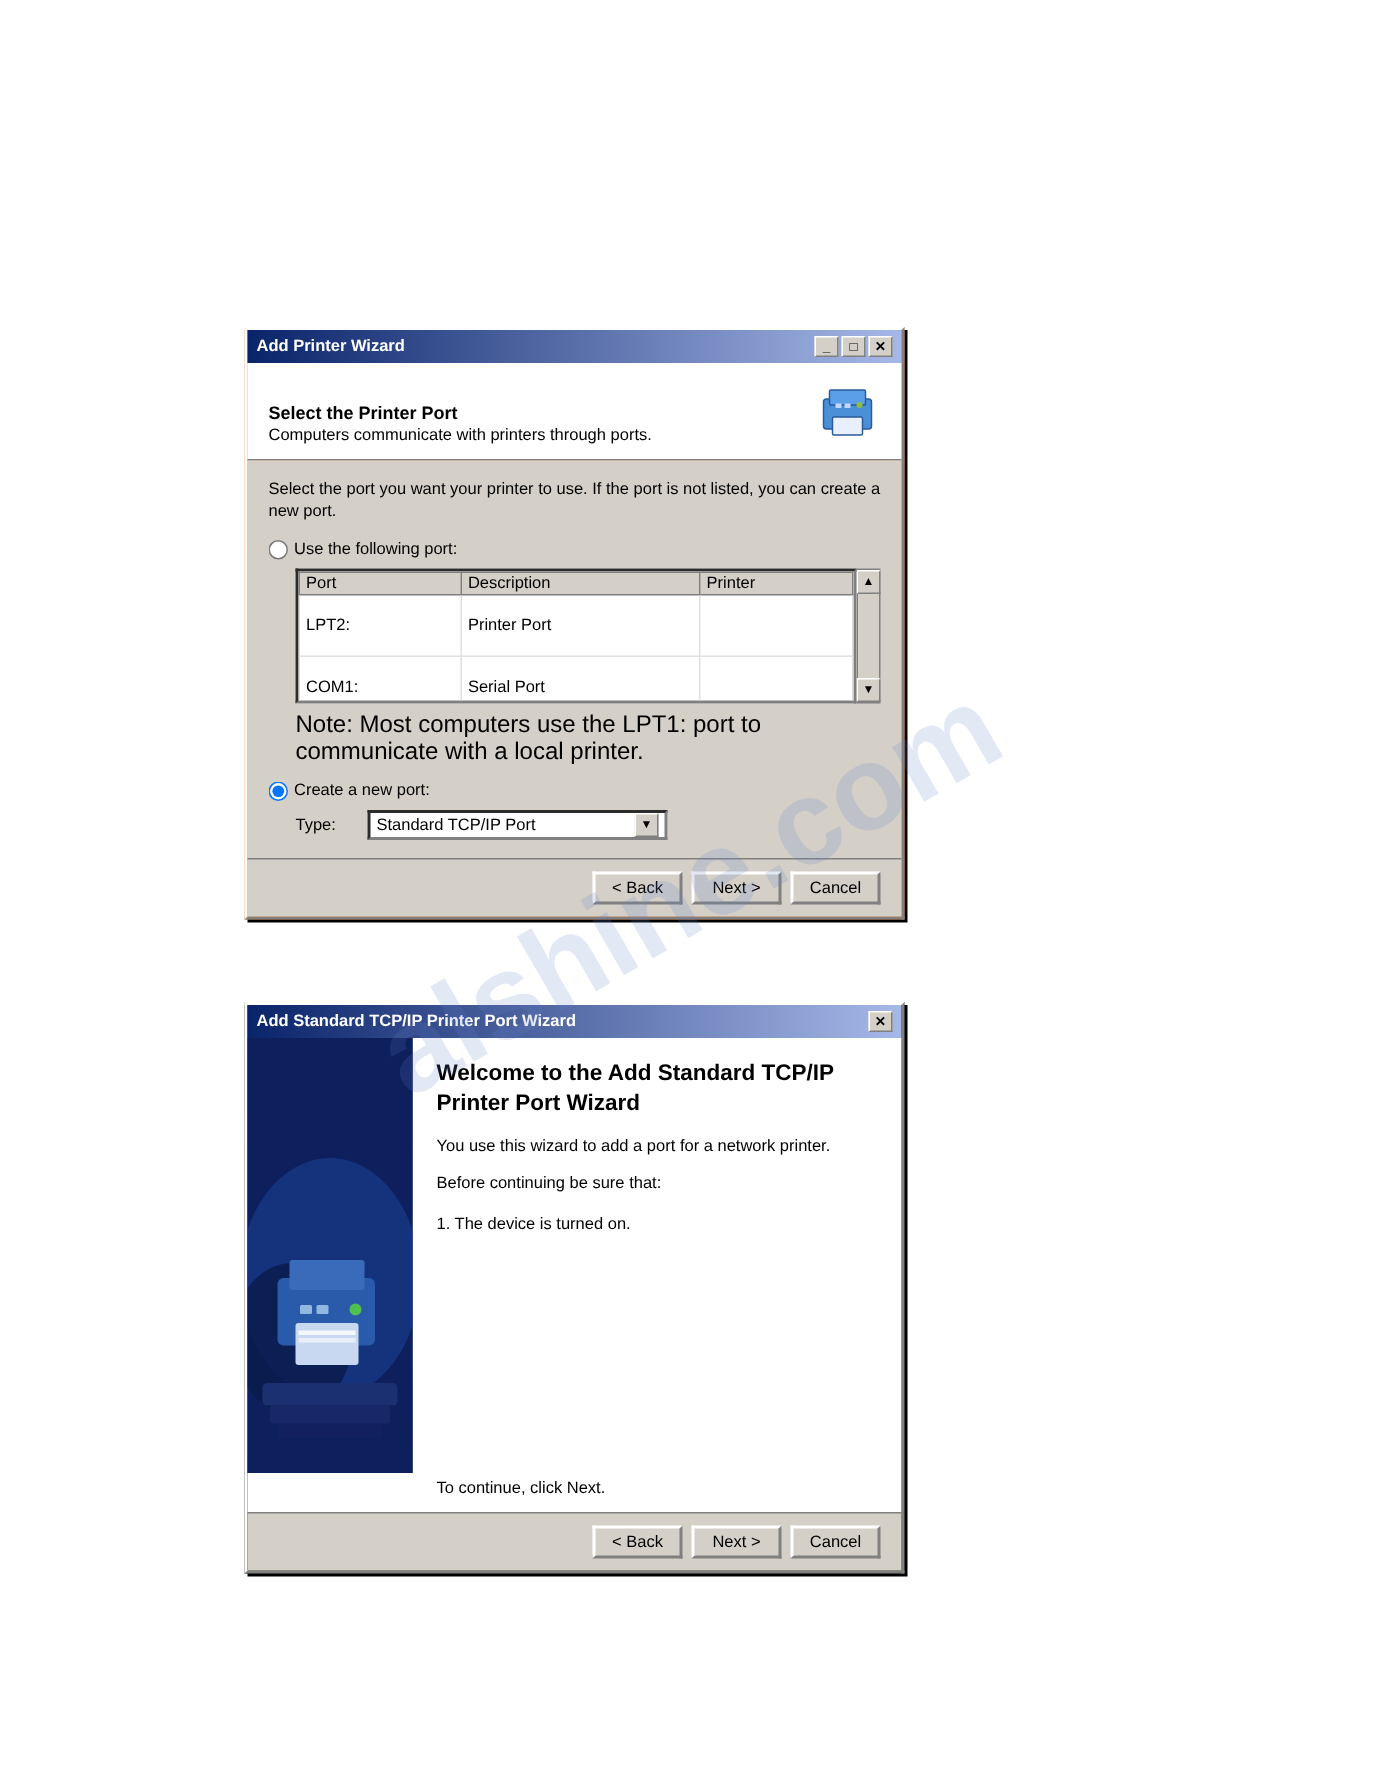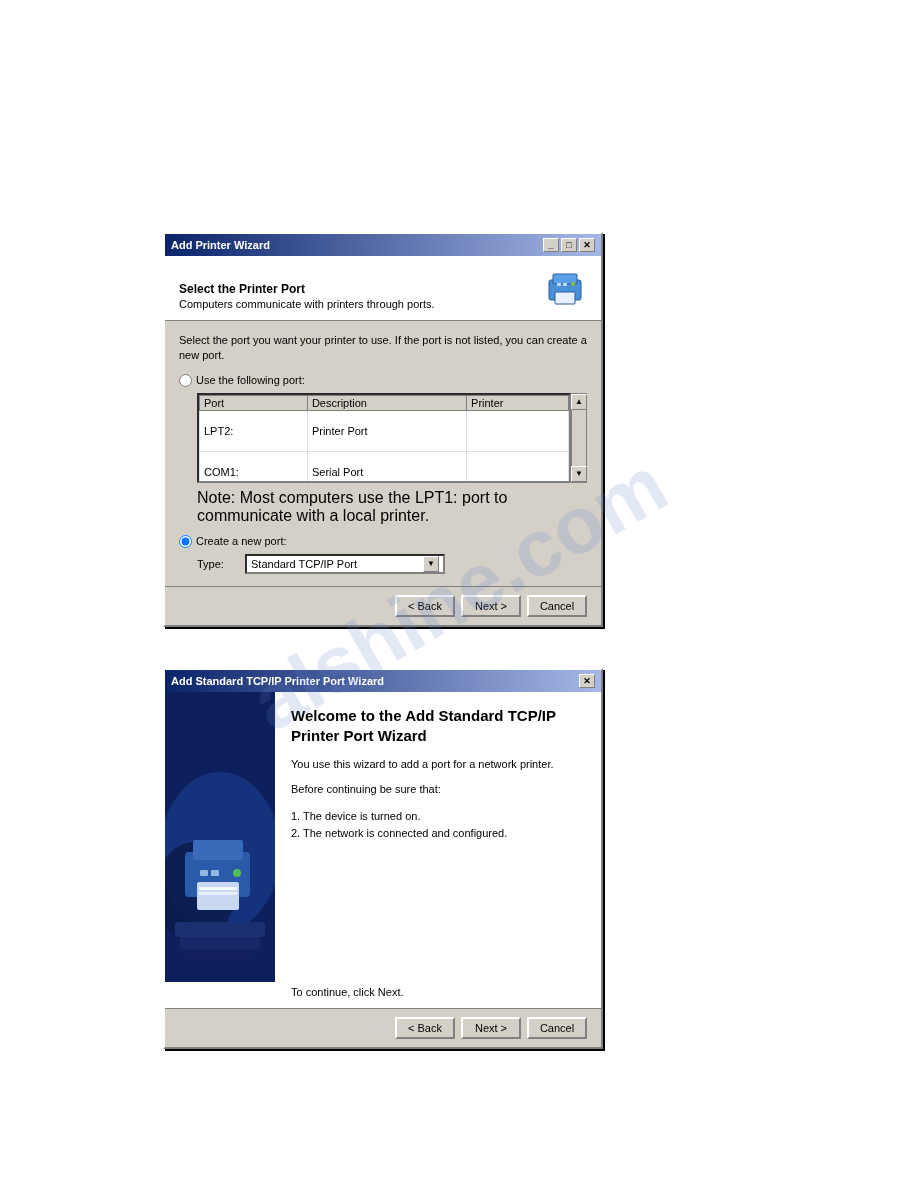--- a/index.html
+++ b/index.html
@@ -29,21 +29,21 @@
       font-family: Arial, sans-serif;
       font-weight: bold;
       transform: rotate(-30deg);
       white-space: nowrap;
       user-select: none;
     }
 
     
     .dialog1 {
       position: absolute;
-      top: 232px;
+      top: 218px;
       left: 163px;
       width: 440px;
       background: #f97316;
       border: 2px solid #808080;
       border-top: 2px solid #ffffff;
       border-left: 2px solid #ffffff;
       box-shadow: 2px 2px 0 #000;
     }
 
     .title-bar {
@@ -480,21 +480,20 @@
         </svg>
       </div>
     </div>
 
     <div class="dialog2-content">
       <div class="dialog2-title">Welcome to the Add Standard TCP/IP Printer Port Wizard</div>
       <p class="dialog2-desc">You use this wizard to add a port for a network printer.</p>
       <p class="dialog2-desc">Before continuing be sure that:</p>
       <div class="dialog2-checklist">
         <div>1.  <span>The device is turned on.</span></div>
-        <div>2.  <span>The network is connected and configured.</span></div>
       </div>
     </div>
   </div>
 
   <div style="background:white; padding: 4px 14px 10px 126px; font-size:11px;">
     <span>To continue, click Next.</span>
   </div>
 
   <div class="dialog2-footer">
     <button class="win-btn">&lt; Back</button>

